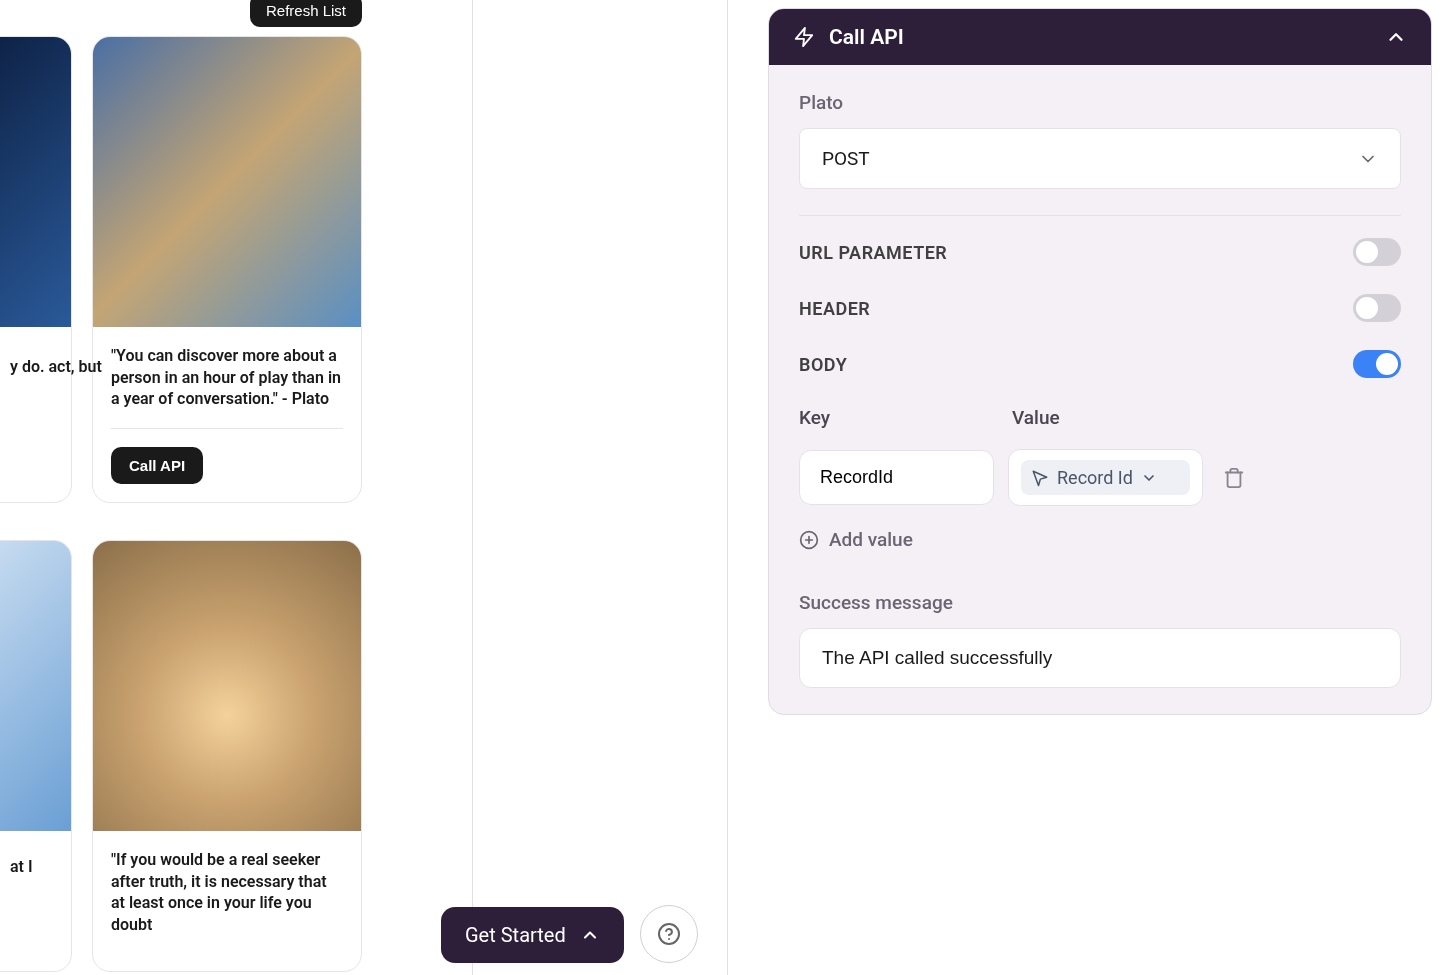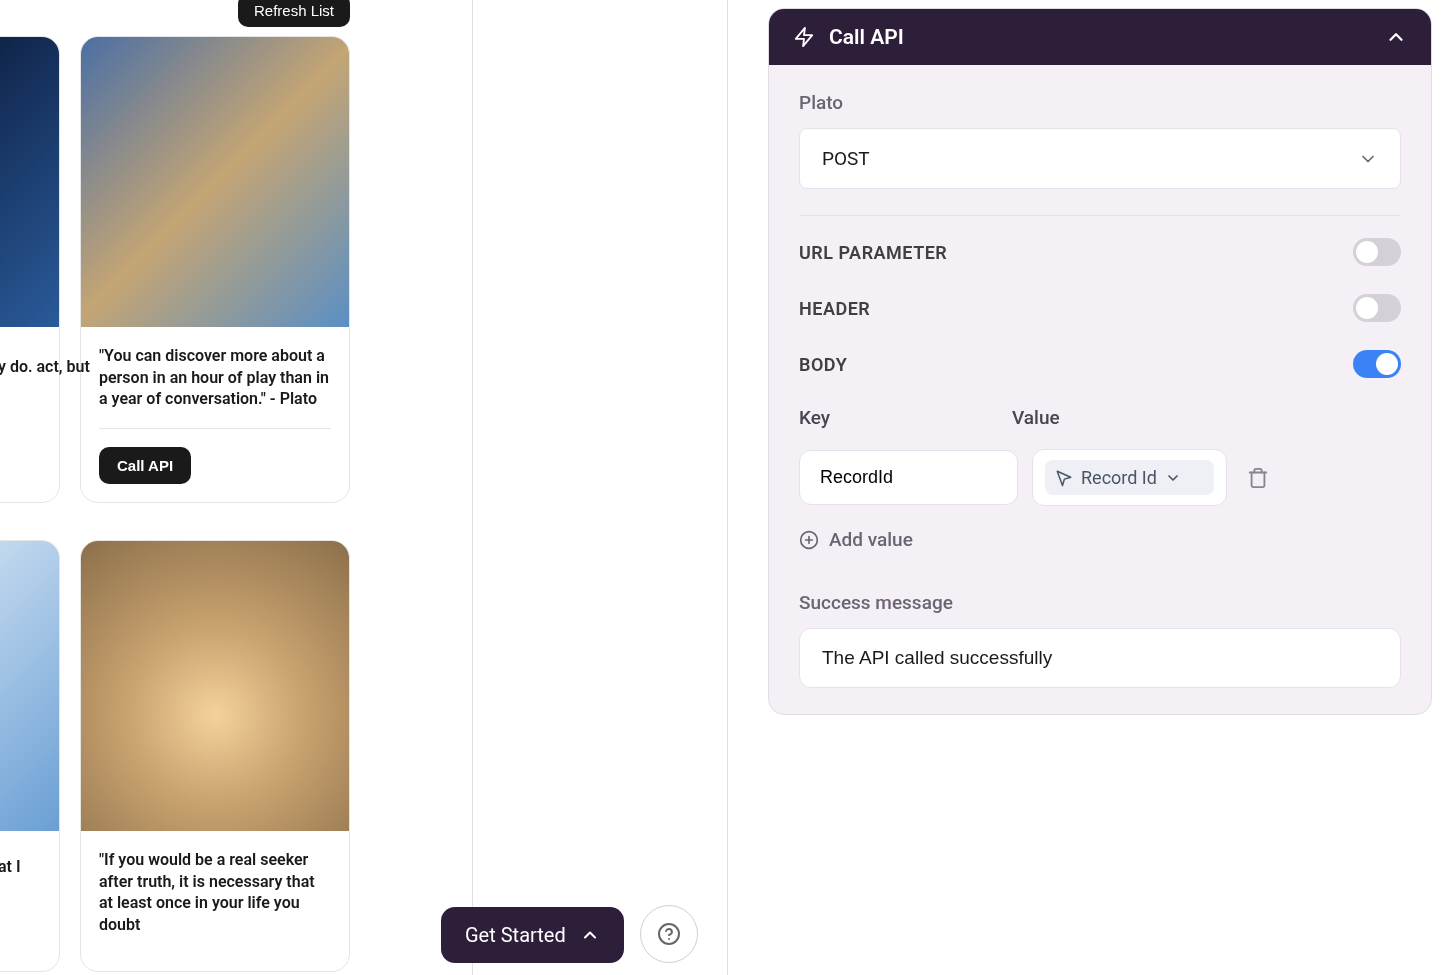--- a/index.html
+++ b/index.html
@@ -8,21 +8,21 @@
       background: #ffffff;
       width: 1448px;
       height: 975px;
       position: relative;
       overflow: hidden;
     }
 
     
     .cards-section {
       position: absolute;
-      left: 0;
+      left: 12px;
       top: 0;
       width: 360px;
       height: 100%;
     }
     .refresh-btn {
       position: absolute;
       top: -6px;
       left: 238px;
       background: #1a1a1a;
       color: #fff;
@@ -244,21 +244,21 @@
       gap: 14px;
       margin-bottom: 22px;
     }
     .kv-label {
       color: #4a4550;
       font-size: 19px;
       font-weight: 500;
       margin-bottom: 10px;
     }
     .kv-input {
-      width: 219px;
+      width: 195px;
       background: #fff;
       border: 1px solid #e5e1e9;
       border-radius: 12px;
       padding: 16px 20px;
       font-size: 18px;
     }
     .value-pill {
       width: 195px;
       background: #fff;
       border: 1px solid #e5e1e9;

